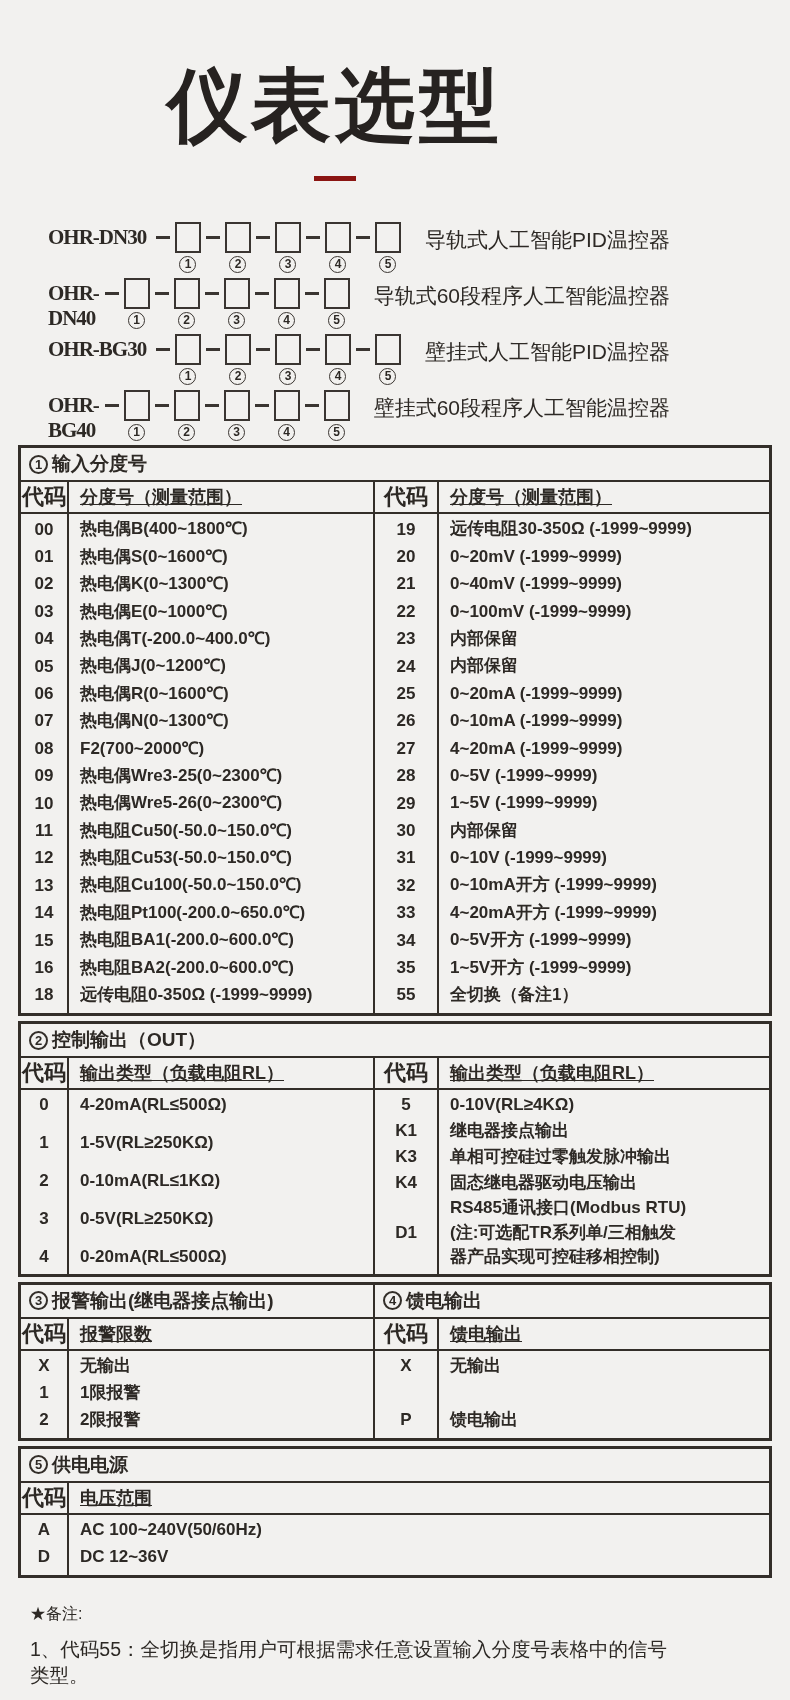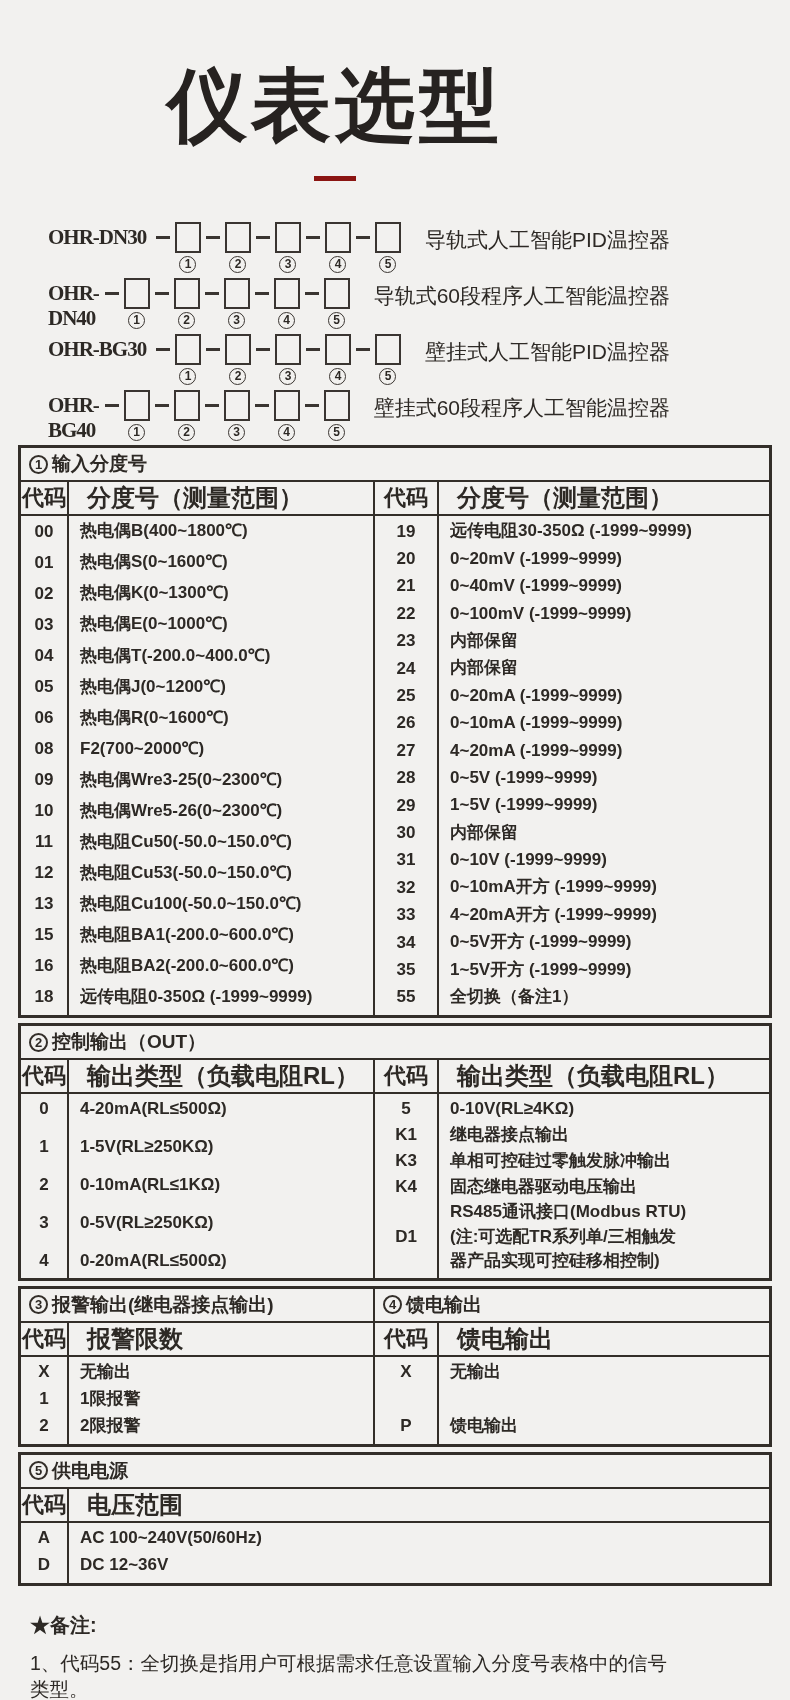--- a/index.html
+++ b/index.html
@@ -71,34 +71,34 @@
   .t-side { display:flex; flex-direction:column; }
   .t-side.left { flex:0 0 354px; border-right:2.5px solid #332e29; }
   .t-side.right { flex:1 1 auto; }
   .t-grid { position:relative; flex:1 1 auto; display:flex; flex-direction:column; }
   .t-grid::after {
     content:""; position:absolute; top:0; bottom:0; left:var(--codew);
     width:2px; background:#332e29;
   }
   .t-head { display:flex; border-bottom:2.5px solid #332e29; min-height:30px; align-items:center; }
   .h-code { width:var(--codew); text-align:center; font-weight:800; font-size:22px; }
-  .h-label { flex:1; padding-left:20px; font-weight:800; font-size:24px; }
+  .h-label { flex:1; padding-left:13px; font-weight:800; font-size:18px;text-decoration:underline; }
   .t-row { display:flex; align-items:center; min-height:var(--rowh, 27px); }
   .c-code { width:var(--codew); text-align:center; font-weight:700; font-size:17px; align-self:stretch; display:flex; align-items:center; justify-content:center; }
   .c-label { flex:1; padding-left:13px; font-weight:700; font-size:17px; white-space:pre-line; line-height:1.45; }
   .t-rows { flex:1; display:flex; flex-direction:column; justify-content:space-between; padding:2px 0 4px 0; }
 
   .tbl-input  { --rowh:27.4px; }
   .tbl-output { --rowh:26px; }
   .tbl-alarm4 { --rowh:27px; }
   .tbl-power  { --rowh:27px; }
 
   
   .notes { margin:26px 0 0 30px; font-size:19.5px; color:#2d2925; }
-  .notes-header { font-weight:700; font-size:20px; }
+  .notes-header { font-weight:400; font-size:16px; }
   .note-item { margin-top:11px; line-height:1.35; }
 </style>
 </head>
 <body>
 
 <div class="page">
 
   <div class="doc-title">仪表选型</div>
   <div class="title-dash"></div>
 
@@ -291,20 +291,24 @@
               <div class="t-row">
                 <span class="c-code">05</span>
                 <span class="c-label">热电偶J(0~1200℃)</span>
               </div>
 
               <div class="t-row">
                 <span class="c-code">06</span>
                 <span class="c-label">热电偶R(0~1600℃)</span>
               </div>
 
+              <div class="t-row">
+                <span class="c-code">07</span>
+                <span class="c-label">热电偶N(0~1300℃)</span>
+              </div>
 
               <div class="t-row">
                 <span class="c-code">08</span>
                 <span class="c-label">F2(700~2000℃)</span>
               </div>
 
               <div class="t-row">
                 <span class="c-code">09</span>
                 <span class="c-label">热电偶Wre3-25(0~2300℃)</span>
               </div>
@@ -322,20 +326,24 @@
               <div class="t-row">
                 <span class="c-code">12</span>
                 <span class="c-label">热电阻Cu53(-50.0~150.0℃)</span>
               </div>
 
               <div class="t-row">
                 <span class="c-code">13</span>
                 <span class="c-label">热电阻Cu100(-50.0~150.0℃)</span>
               </div>
 
+              <div class="t-row">
+                <span class="c-code">14</span>
+                <span class="c-label">热电阻Pt100(-200.0~650.0℃)</span>
+              </div>
 
               <div class="t-row">
                 <span class="c-code">15</span>
                 <span class="c-label">热电阻BA1(-200.0~600.0℃)</span>
               </div>
 
               <div class="t-row">
                 <span class="c-code">16</span>
                 <span class="c-label">热电阻BA2(-200.0~600.0℃)</span>
               </div>

